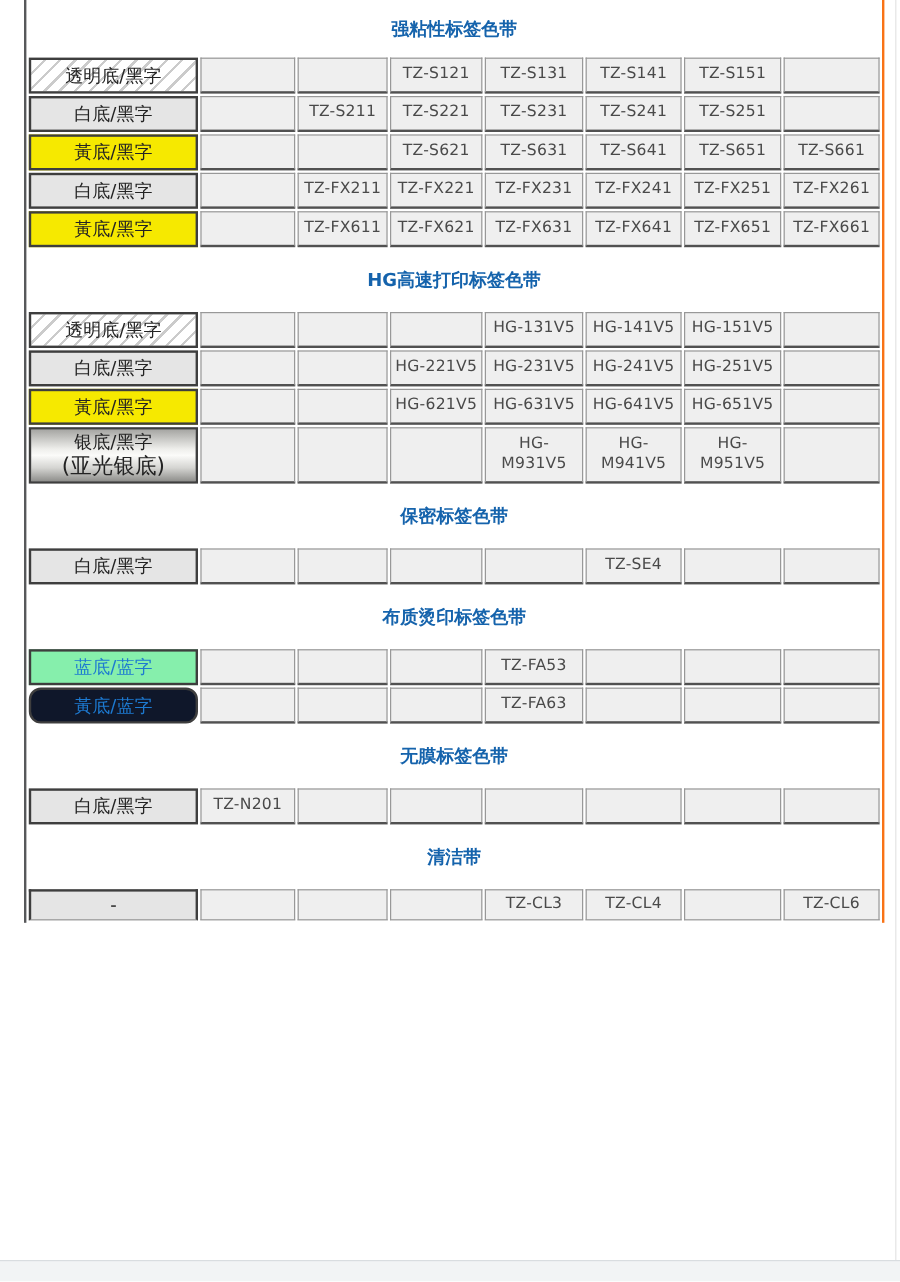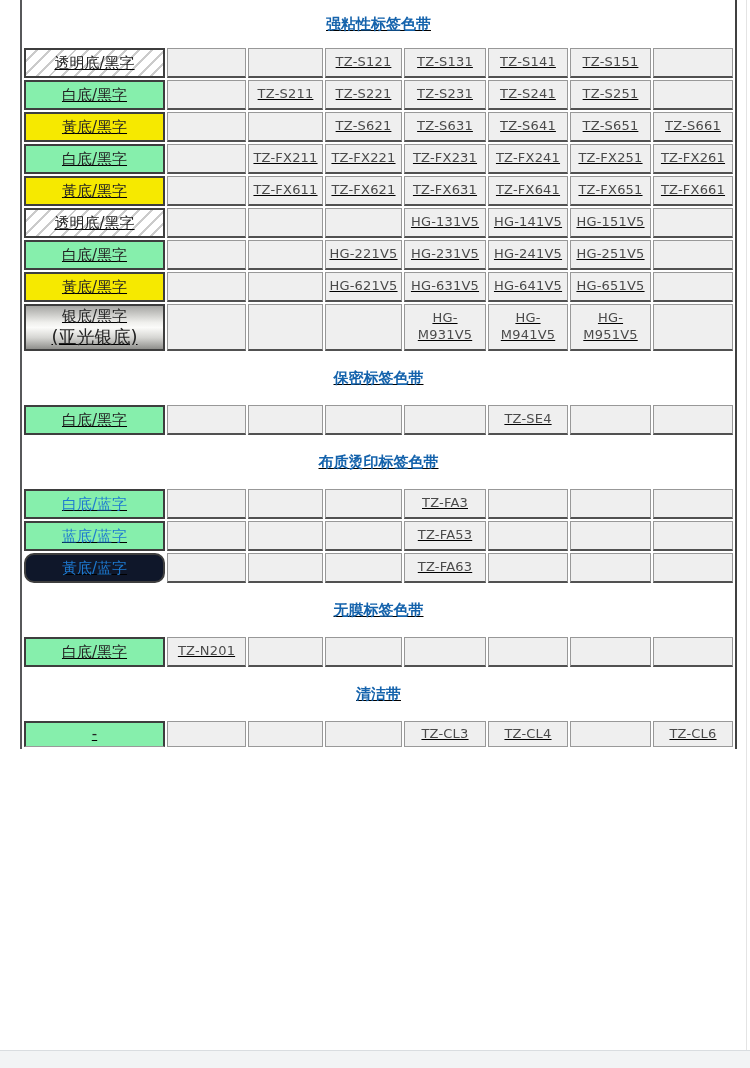--- a/index.html
+++ b/index.html
@@ -12,35 +12,35 @@
     position:absolute;top:0;left:746px;width:1px;height:1050px;
     background:#e4e4e4;
   }
   .page-bottom-band{
     position:absolute;left:0;top:1050px;width:750px;height:18px;
     background:#f2f4f5;border-top:1px solid #d9dde0;box-sizing:border-box;
   }
   table.tape{
     border-collapse:separate;border-spacing:2px;table-layout:fixed;
     width:713px;margin-left:20px;background:#ffffff;
-    border-left:2px solid #57585a;border-right:2px solid #404040;text-decoration:underline;
+    border-left:2px solid #57585a;border-right:2px solid #f97316;
   }
   td{box-sizing:border-box;vertical-align:middle;padding:1px 2px;}
   tr.section-row{height:50px;}
   tr.section-row.first{height:44px;}
   td.section-header{
     text-align:center;font-size:15px;font-weight:bold;color:#1563ac;
     background:#ffffff;border:none;
   }
   tr.data-row{height:30px;}
   tr.data-row.tall{height:46px;}
   tr:last-child.data-row{height:26px;}
   td.label{
     border:2px solid #3e3e3e;text-align:center;
-    font-size:15px;color:#232323;background:#86efac;white-space:pre-line;
+    font-size:15px;color:#232323;background:#e5e5e5;white-space:pre-line;
     line-height:1.25;
   }
   td.label .sub{display:block;font-size:18px;}
   td.label.hatch{
     background:repeating-linear-gradient(135deg,#ffffff 0 7px,#cbcbcb 7px 9px);
   }
   td.label.yellow{background:#f6e900;}
   td.label.silver{
     background:linear-gradient(180deg,#a6a6a3 0%,#eFefec 38%,#fbfbf9 50%,#d5d5d2 74%,#8f8f8c 100%);
   }
@@ -116,20 +116,23 @@
       <tr class="data-row">
         <td class="label yellow">黃底/黑字</td>
         <td class="cell"></td>
         <td class="cell">TZ-FX611</td>
         <td class="cell">TZ-FX621</td>
         <td class="cell">TZ-FX631</td>
         <td class="cell">TZ-FX641</td>
         <td class="cell">TZ-FX651</td>
         <td class="cell">TZ-FX661</td>
       </tr>
+      <tr class="section-row">
+        <td colspan="8" class="section-header">HG高速打印标签色带</td>
+      </tr>
       <tr class="data-row">
         <td class="label hatch">透明底/黑字</td>
         <td class="cell"></td>
         <td class="cell"></td>
         <td class="cell"></td>
         <td class="cell">HG-131V5</td>
         <td class="cell">HG-141V5</td>
         <td class="cell">HG-151V5</td>
         <td class="cell"></td>
       </tr>
@@ -174,30 +177,20 @@
         <td class="cell"></td>
         <td class="cell"></td>
         <td class="cell"></td>
         <td class="cell"></td>
         <td class="cell">TZ-SE4</td>
         <td class="cell"></td>
         <td class="cell"></td>
       </tr>
       <tr class="section-row">
         <td colspan="8" class="section-header">布质烫印标签色带</td>
-      </tr>
-      <tr class="data-row">
-        <td class="label white bluetext">白底/蓝字</td>
-        <td class="cell"></td>
-        <td class="cell"></td>
-        <td class="cell"></td>
-        <td class="cell">TZ-FA3</td>
-        <td class="cell"></td>
-        <td class="cell"></td>
-        <td class="cell"></td>
       </tr>
       <tr class="data-row">
         <td class="label lblue bluetext">蓝底/蓝字</td>
         <td class="cell"></td>
         <td class="cell"></td>
         <td class="cell"></td>
         <td class="cell">TZ-FA53</td>
         <td class="cell"></td>
         <td class="cell"></td>
         <td class="cell"></td>

